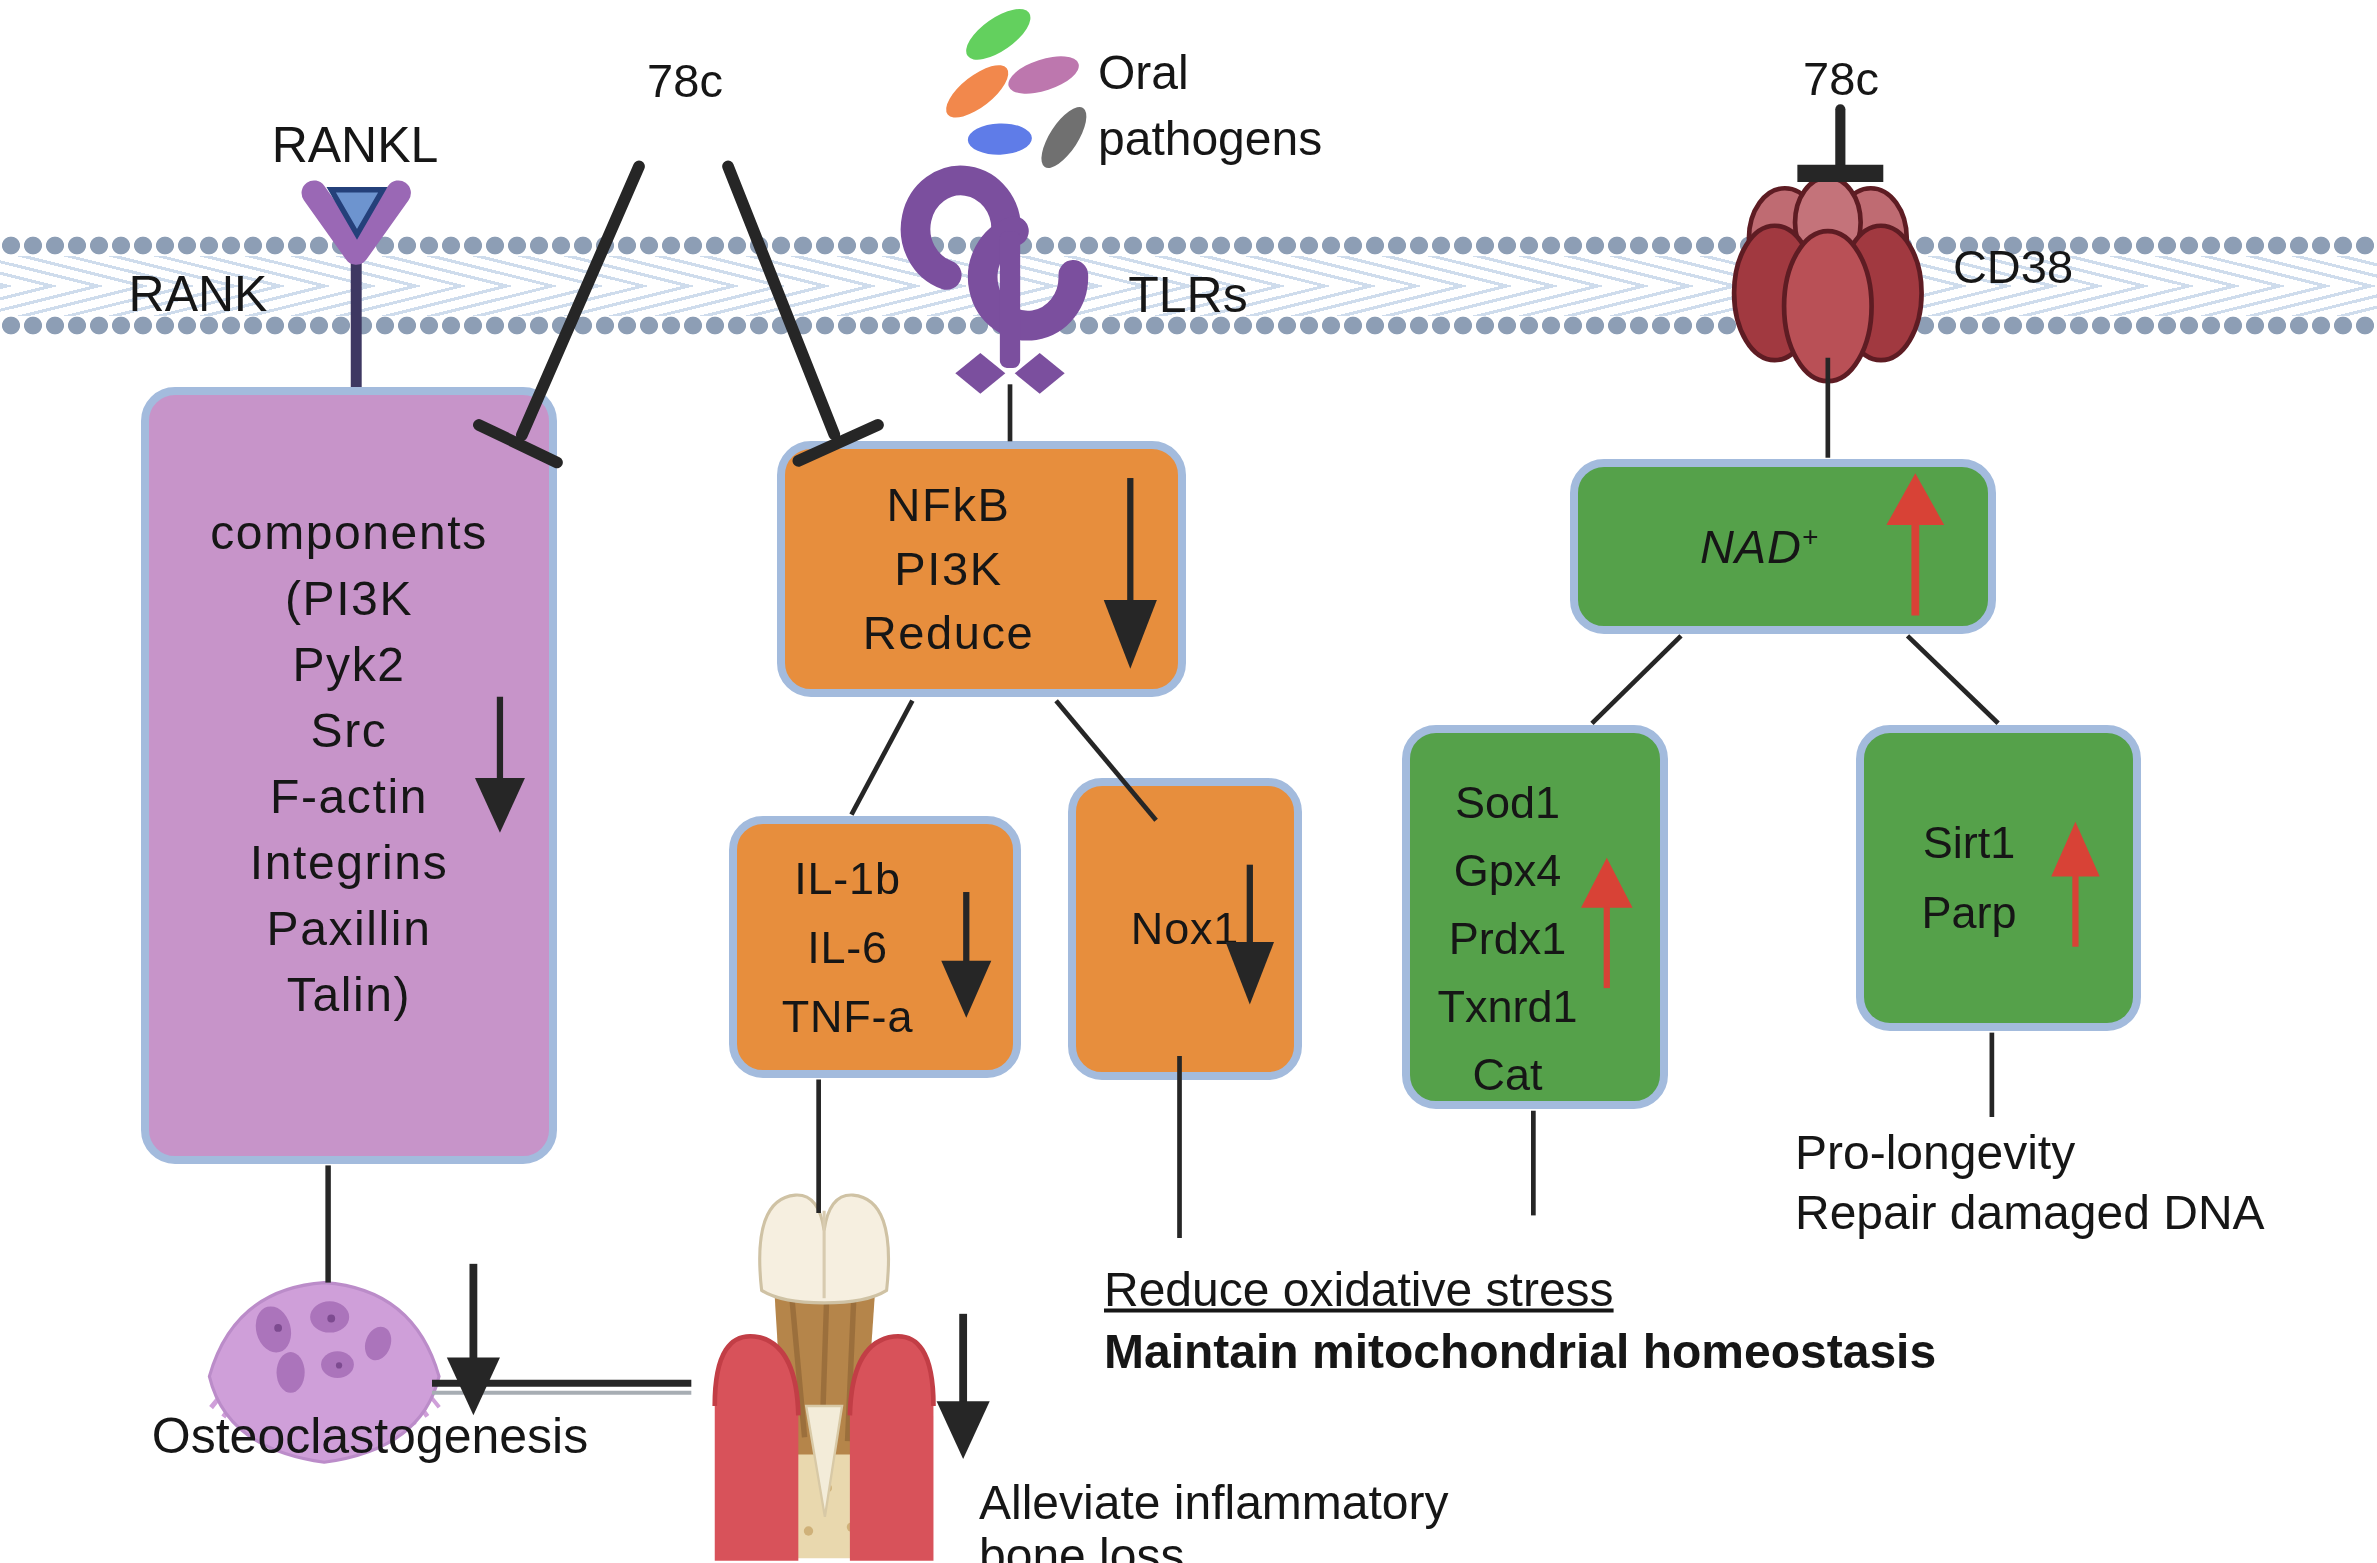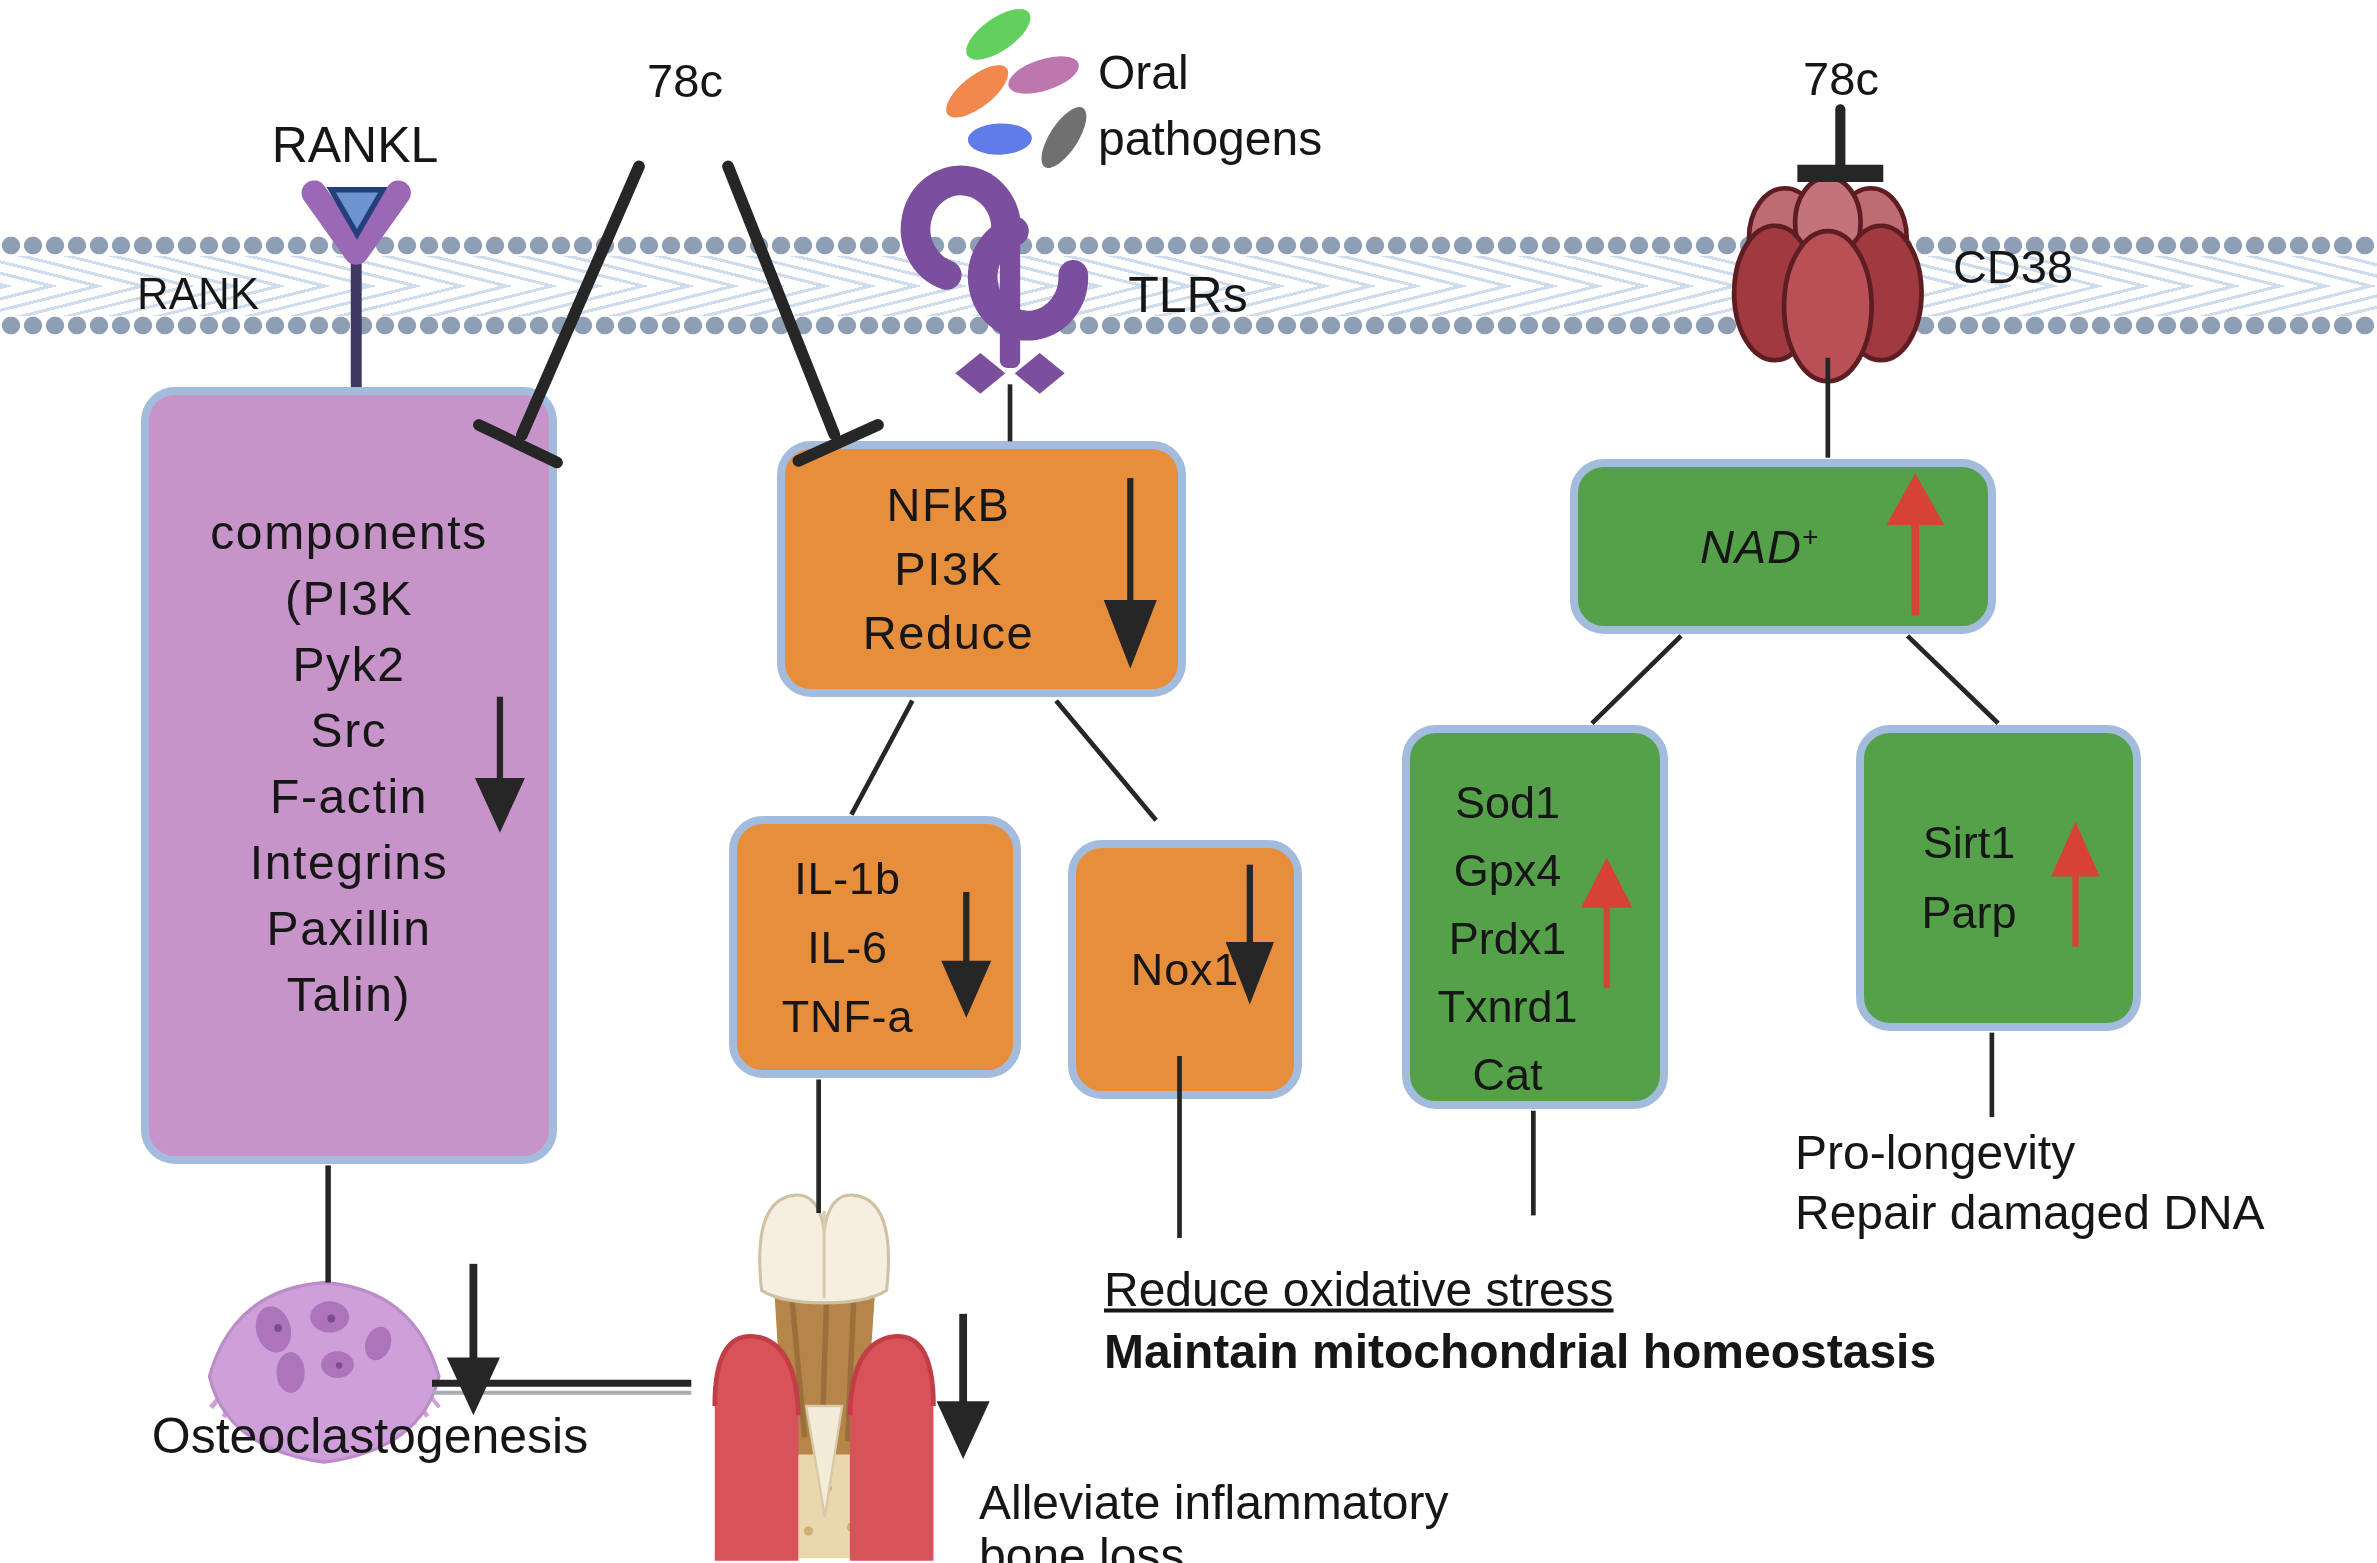--- a/index.html
+++ b/index.html
@@ -30,40 +30,40 @@
   
   .box{position:absolute;box-sizing:border-box;border:8.6px solid var(--box-border);border-radius:34px;
        display:flex;flex-direction:column;justify-content:center;align-items:center;z-index:3;}
   .box .bline{text-align:center;white-space:nowrap;font-weight:500;}
   #box-podosome{left:141px;top:387px;width:416px;height:777px;background:var(--purple-box);padding-bottom:23.4px;}
   #box-podosome .bline{font-size:48px;line-height:66px;letter-spacing:1.6px;}
   #box-nfkb{left:777px;top:441px;width:409px;height:256px;background:var(--orange-box);padding-right:66px;}
   #box-nfkb .bline{font-size:47px;line-height:64px;letter-spacing:1.6px;}
   #box-il{left:729px;top:816px;width:292px;height:262px;background:var(--orange-box);padding-right:55px;}
   #box-il .bline{font-size:45px;line-height:69px;letter-spacing:0.8px;}
-  #box-nox{left:1068px;top:840px;width:234px;height:259px;background:var(--orange-box);}
+  #box-nox{left:1068px;top:778px;width:234px;height:302px;background:var(--orange-box);}
   #box-nox .bline{font-size:45px;letter-spacing:0.8px;}
   #box-nad{left:1570px;top:459px;width:426px;height:175px;background:var(--green-box);padding-right:47px;font-style:italic;}
   #box-nad .bline{font-size:47px;letter-spacing:0.8px;}
   #box-nad sup{font-size:28px;}
   #box-sod{left:1402px;top:725px;width:266px;height:384px;background:var(--green-box);padding-right:55px;padding-top:43px;}
   #box-sod .bline{font-size:45px;line-height:68px;}
   #box-sirt{left:1856px;top:725px;width:285px;height:306px;background:var(--green-box);padding-right:59px;}
   #box-sirt .bline{font-size:45px;line-height:70px;}
 
   
   .lbl{position:absolute;z-index:6;font-size:48px;font-weight:500;white-space:nowrap;color:var(--ink);}
   .lbl.center{transform:translate(-50%,-50%);}
   .lbl.left{transform:translate(0,-50%);}
   #lbl-rankl{left:355px;top:145px;font-size:50px;}
   #lbl-78c-left{left:685px;top:80px;font-size:47px;}
   #lbl-oral-1{left:1098px;top:72px;}
   #lbl-oral-2{left:1098px;top:138px;}
   #lbl-78c-right{left:1841px;top:78px;font-size:47px;}
-  #lbl-rank{left:198px;top:294px;font-size:44px;}
+  #lbl-rank{left:198px;top:294px;font-size:50px;}
   #lbl-tlrs{left:1188px;top:295px;font-size:50px;}
   #lbl-cd38{left:2013px;top:266px;font-size:47px;}
   #lbl-osteo{left:370px;top:1436px;font-size:50px;}
   #lbl-reduce-1{left:1104px;top:1289px;text-decoration:underline;}
   #lbl-reduce-2{left:1104px;top:1351px;font-weight:bold;}
   #lbl-alleviate-1{left:979px;top:1502px;}
   #lbl-alleviate-2{left:979px;top:1555px;}
   #lbl-longevity-1{left:1795px;top:1152px;}
   #lbl-longevity-2{left:1795px;top:1212px;}
 </style>

